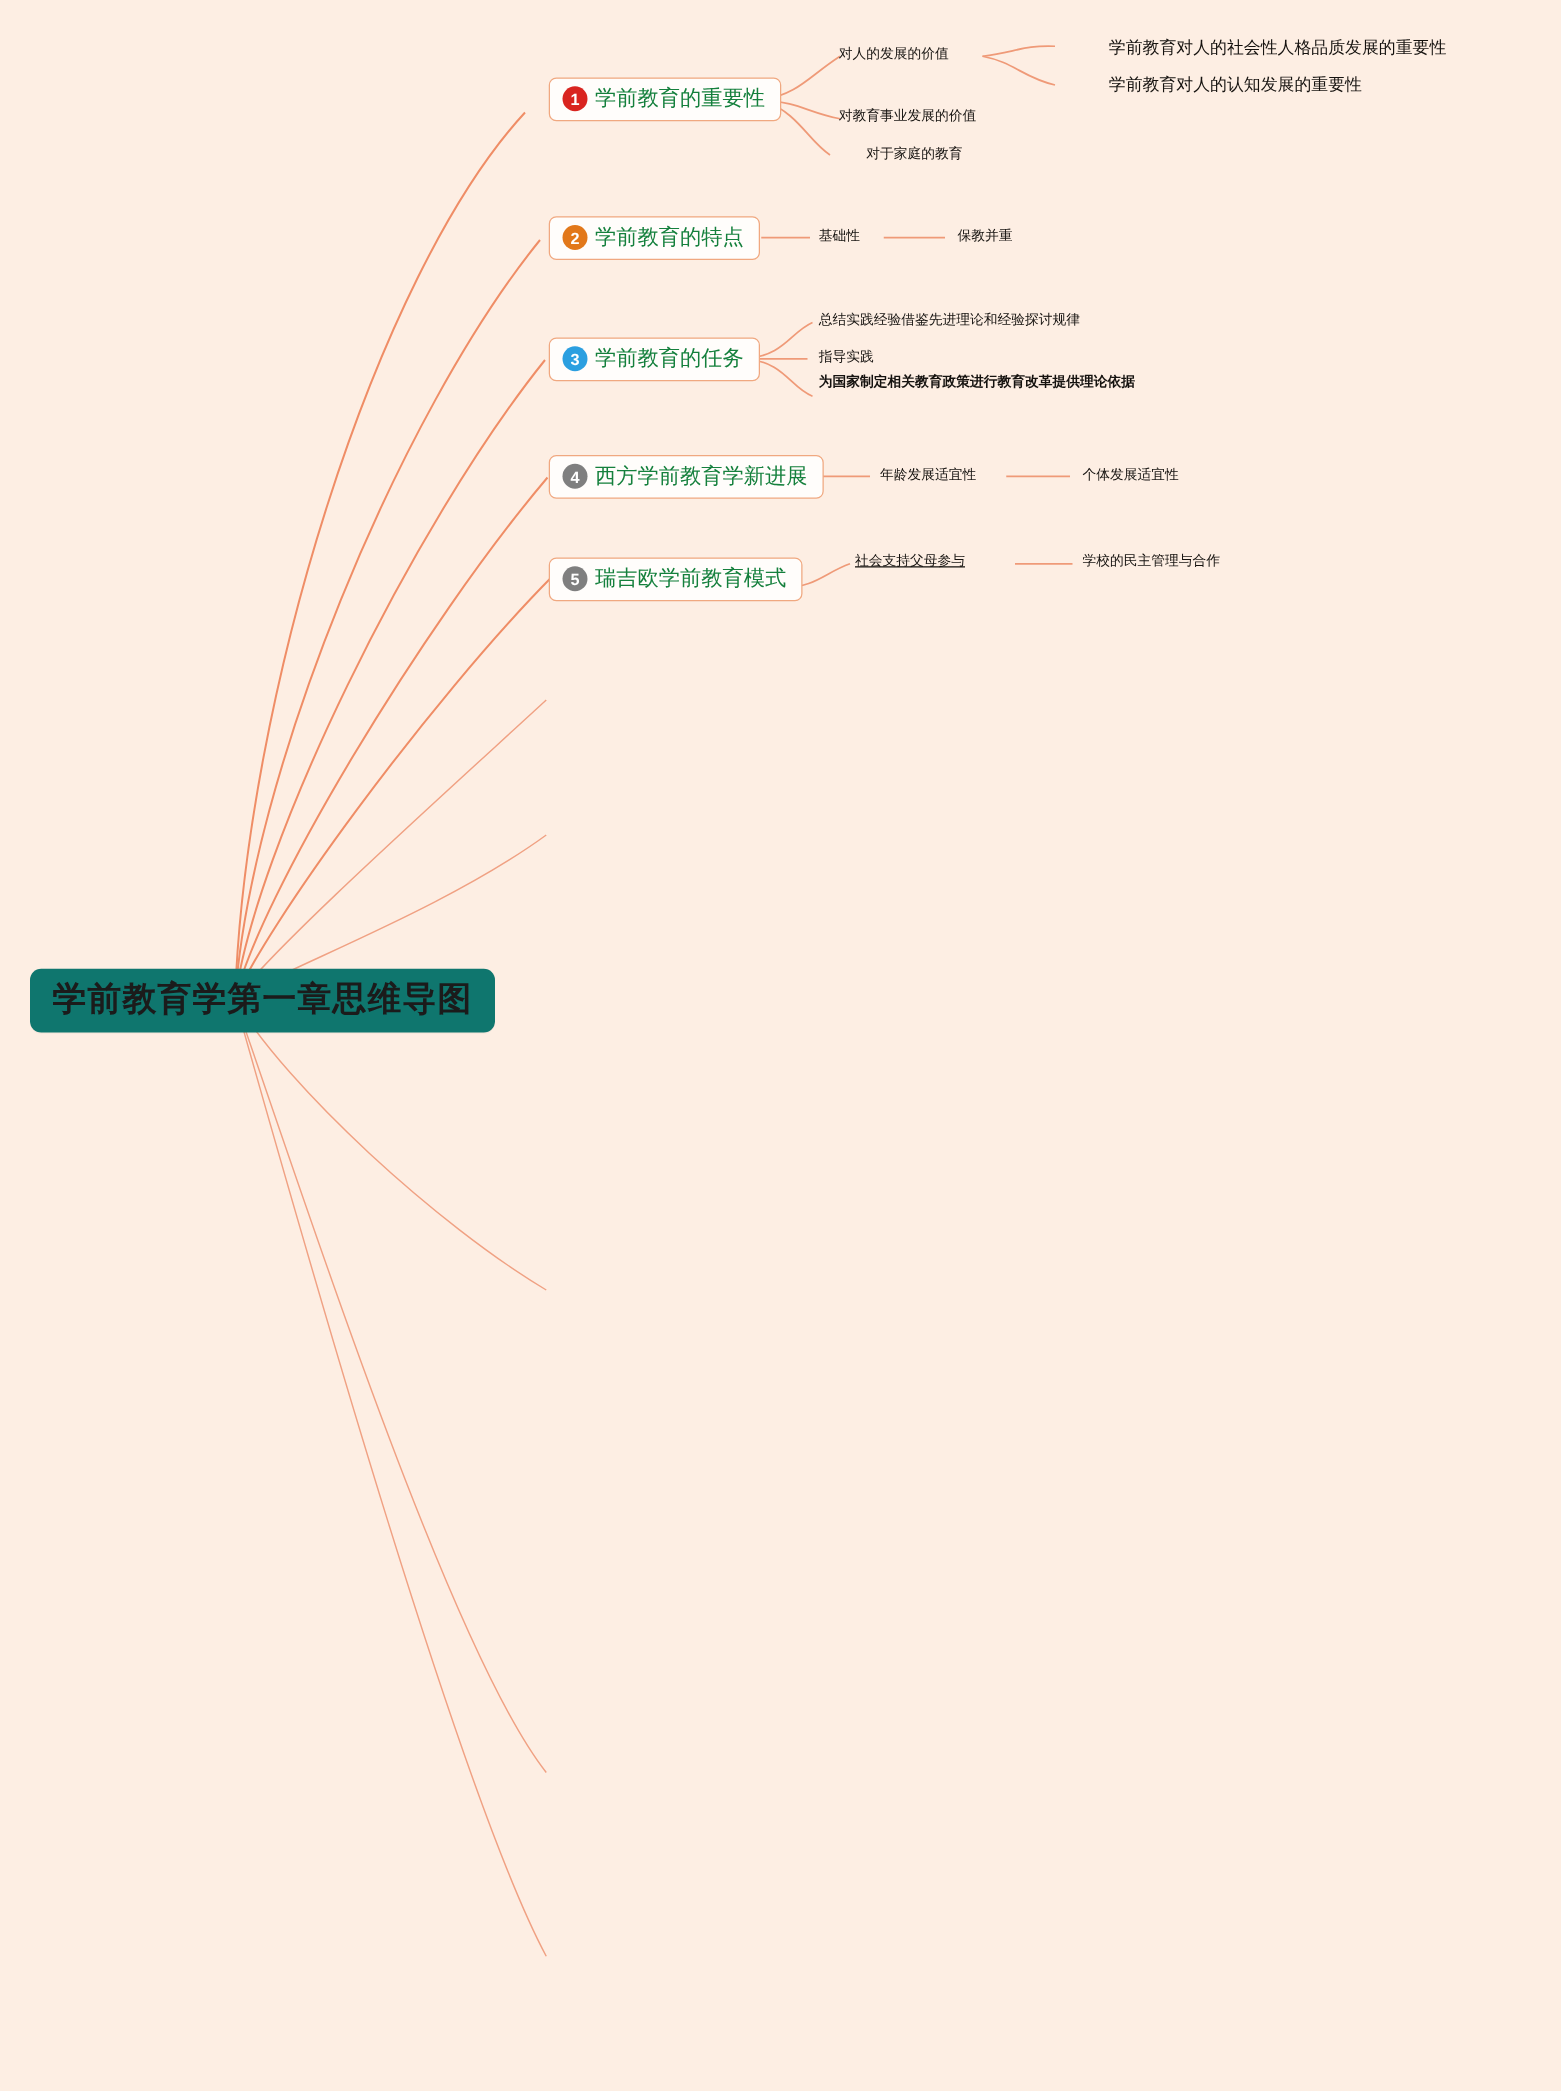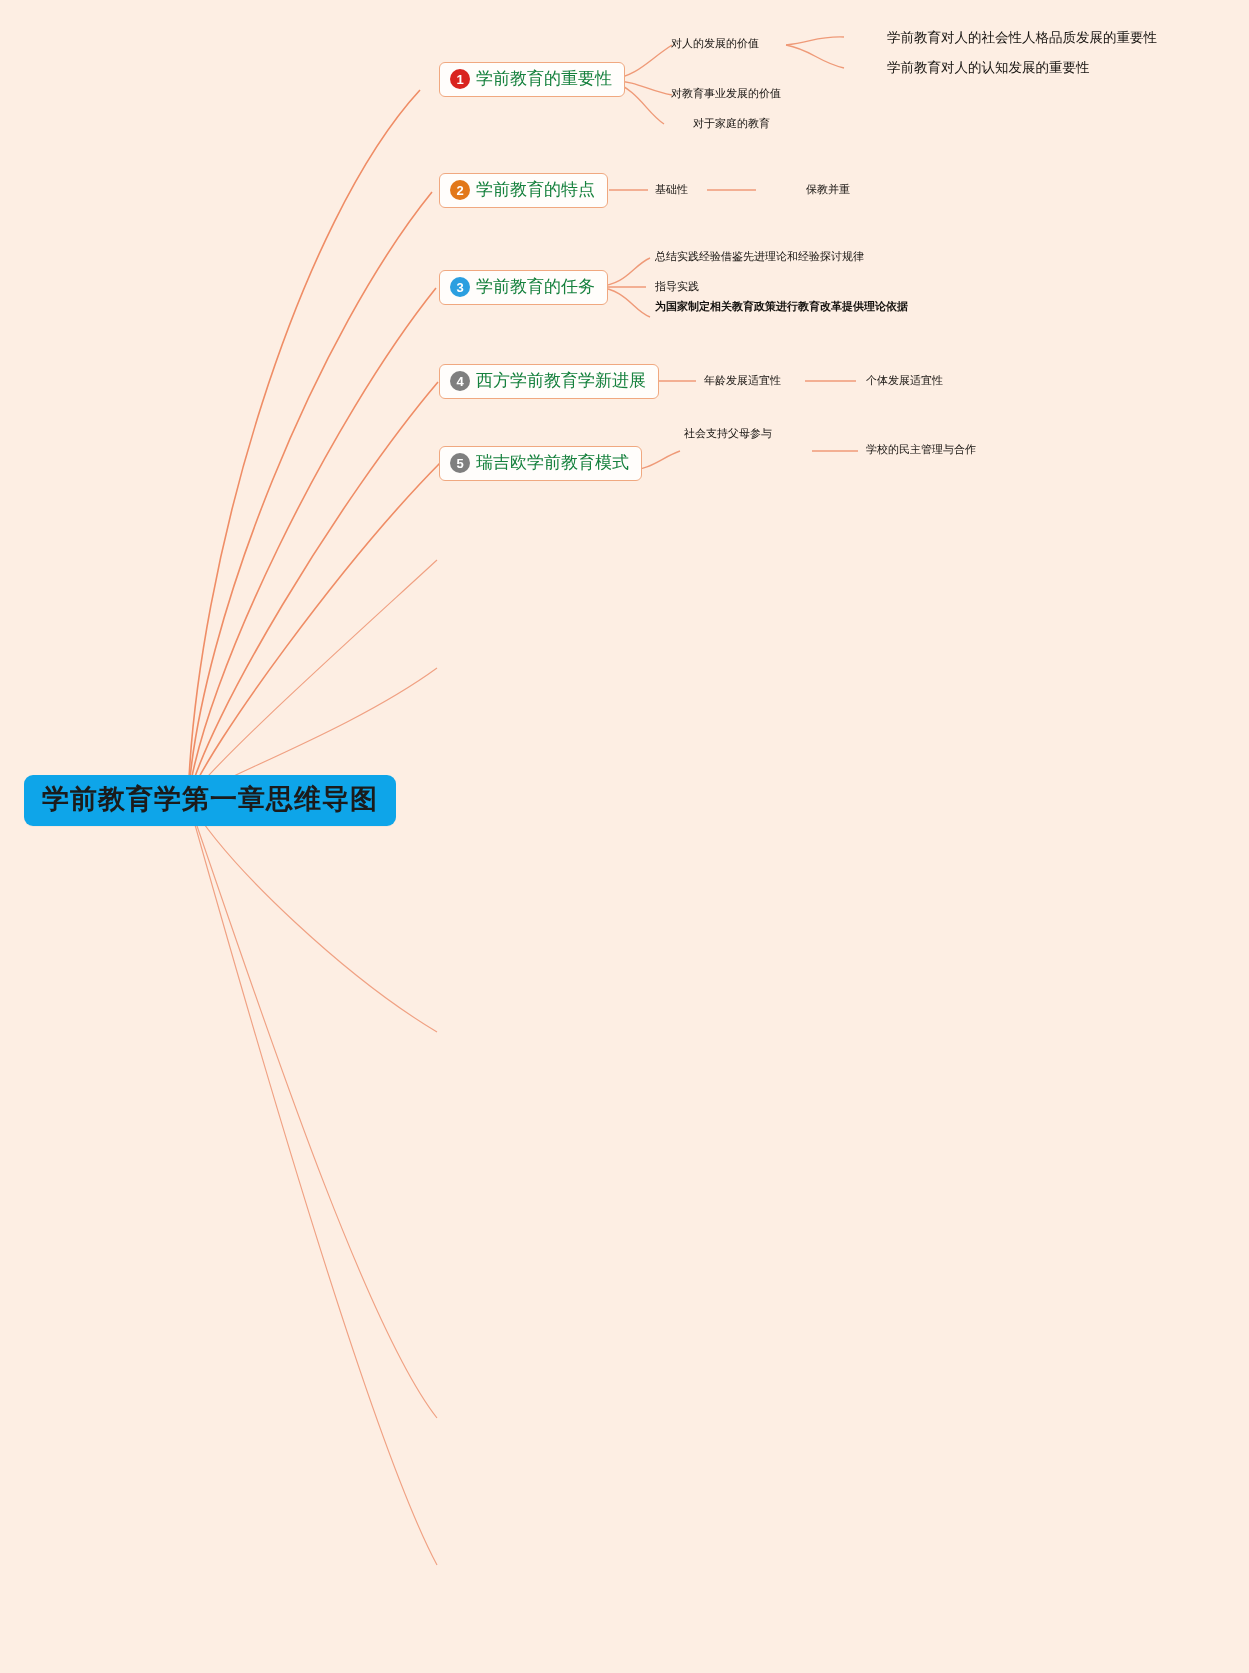--- a/index.html
+++ b/index.html
@@ -37,21 +37,21 @@
     stroke-width: 1.4;
   }
   svg.links path.thin { stroke-width: 1.15; stroke: #f0a183; }
   svg.links path.root-stem { stroke-width: 1.6; stroke: #ef8d66; }
 
   
   .root-node {
     position: absolute;
     left: 24px;
     top: 775px;
-    background: #0ea5e9;
+    background: #0f766e;
     border-radius: 9px;
     padding: 9px 18px 11px 18px;
     box-shadow: 0 1px 0 rgba(0,0,0,0.03);
     z-index: 5;
     text-align: right;
   }
   .root-node .root-label {
     font-size: 27px;
     font-weight: bold;
     color: #1b1b1b;
@@ -174,21 +174,21 @@
   </div>
 
   <div class="branch-node" style="left:439px; top:173px;">
     <span class="badge" style="background:#e2781a;">2</span>
     <span class="branch-label">学前教育的特点</span>
   </div>
 
   <div class="leaf" style="left:655px; top:183px;">
     <span>基础性</span>
   </div>
-  <div class="leaf" style="left:806px; top:183px;">
+  <div class="leaf" style="left:766px; top:183px;">
     <span>保教并重</span>
   </div>
 
   <div class="branch-node" style="left:439px; top:270px;">
     <span class="badge" style="background:#2b9fe0;">3</span>
     <span class="branch-label">学前教育的任务</span>
   </div>
 
   <div class="leaf" style="left:655px; top:250px;">
     <span>总结实践经验借鉴先进理论和经验探讨规律</span>
@@ -210,20 +210,20 @@
   </div>
   <div class="leaf" style="left:866px; top:374px;">
     <span>个体发展适宜性</span>
   </div>
 
   <div class="branch-node" style="left:439px; top:446px;">
     <span class="badge" style="background:#7f7f7f;">5</span>
     <span class="branch-label">瑞吉欧学前教育模式</span>
   </div>
 
-  <div class="leaf" style="left:684px; top:427px;">
+  <div class="leaf" style="left:684px; top:443px;text-decoration:underline;">
     <span>社会支持父母参与</span>
   </div>
   <div class="leaf" style="left:866px; top:443px;">
     <span>学校的民主管理与合作</span>
   </div>
 
 </div>
 
 </body></html>

